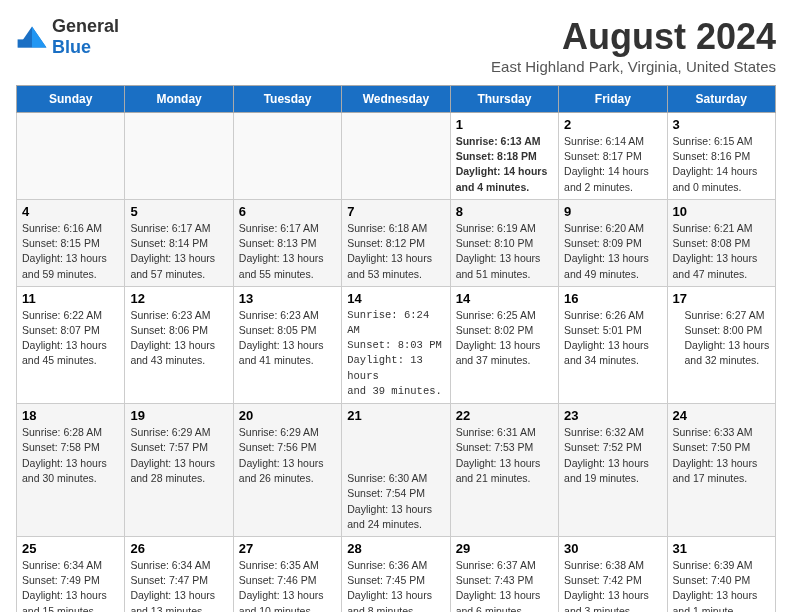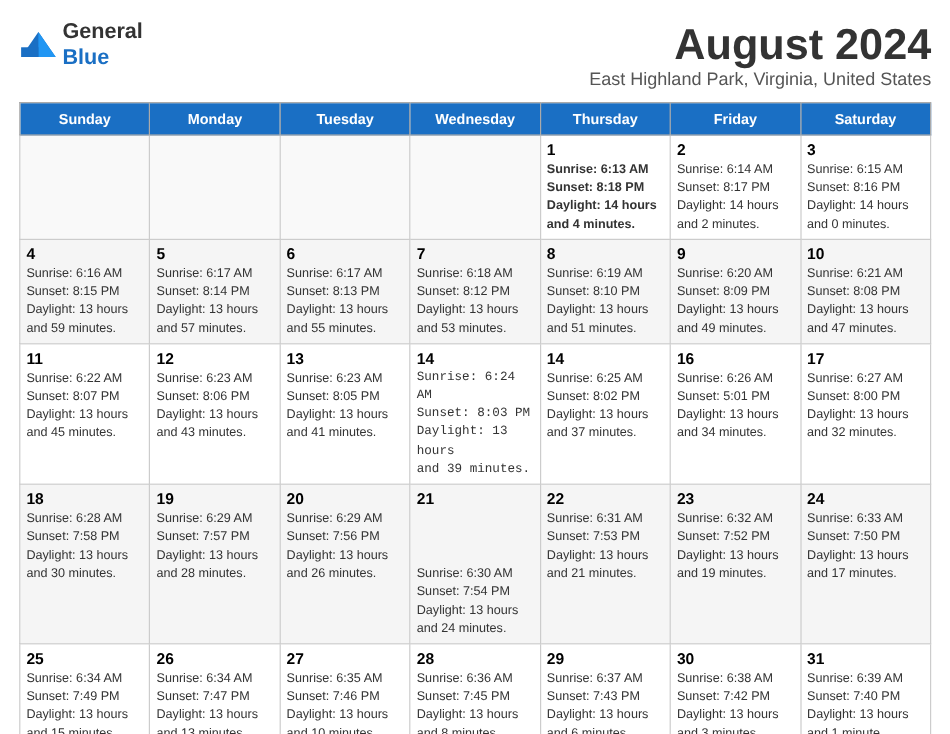--- a/index.html
+++ b/index.html
@@ -247,21 +247,21 @@
         </td>
         <td>
           <span class="day-number">16</span>
           <div class="day-info" style="white-space: pre-line;">Sunrise: 6:26 AM
 Sunset: 5:01 PM
 Daylight: 13 hours
 and 34 minutes.</div>
         </td>
         <td>
           <span class="day-number">17</span>
-          <div class="day-info" style="white-space: pre-line;">Sunrise: 6:27 AM
+          <div class="day-info" style="white-space: pre-line; margin-left: 12px;">Sunrise: 6:27 AM
 Sunset: 8:00 PM
 Daylight: 13 hours
 and 32 minutes.</div>
         </td>
       </tr>
       <tr>
         <td>
           <span class="day-number">18</span>
           <div class="day-info" style="white-space: pre-line;">Sunrise: 6:28 AM
 Sunset: 7:58 PM

